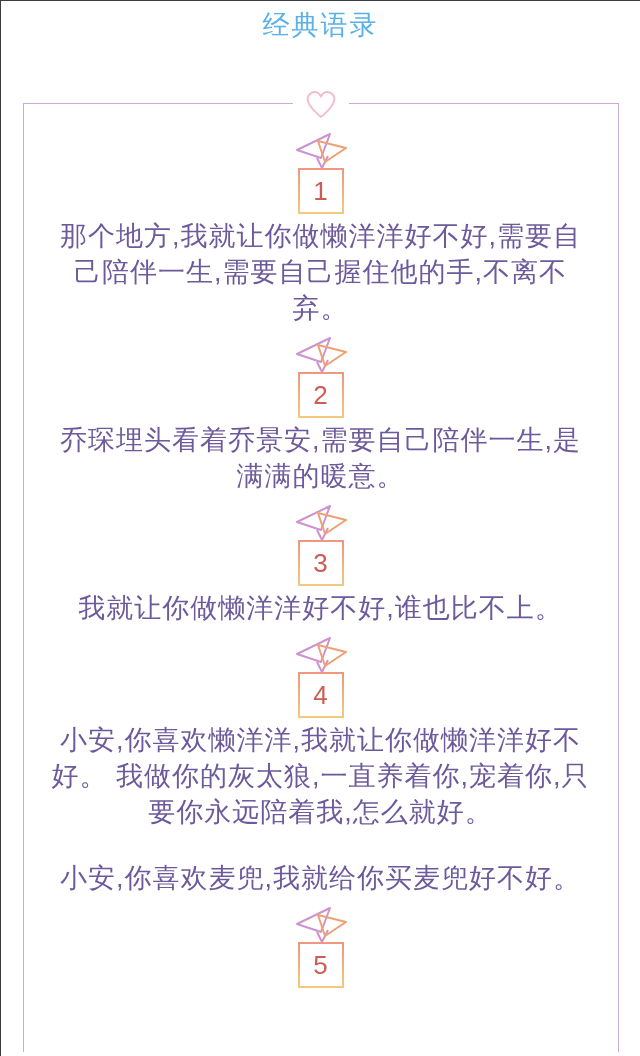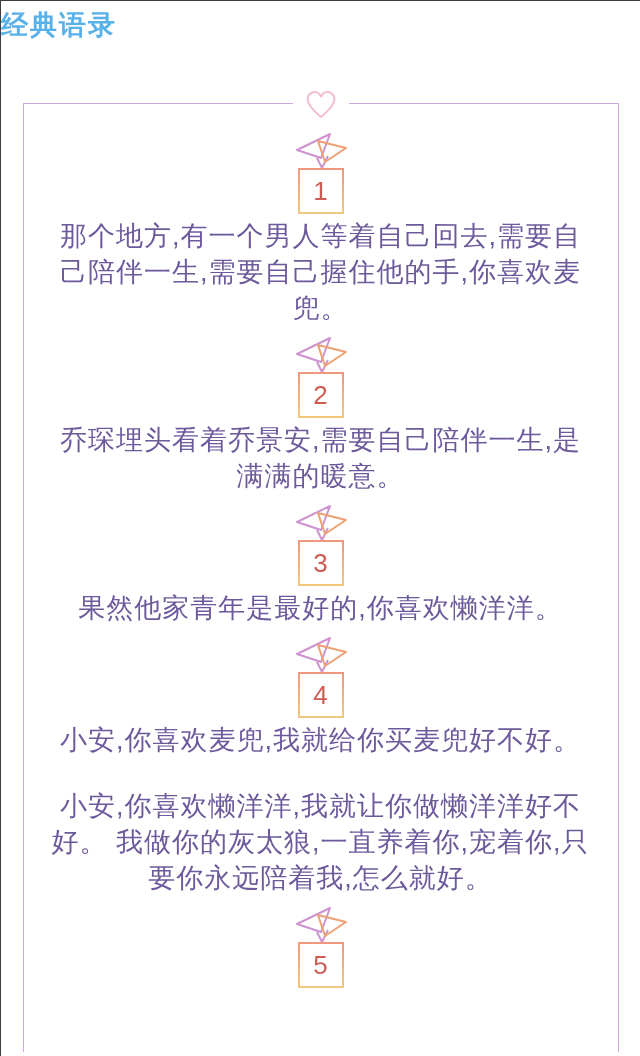--- a/index.html
+++ b/index.html
@@ -11,22 +11,23 @@
     font-family: "Liberation Sans", "DejaVu Sans", sans-serif;
     box-sizing: border-box;
     border-top: 1px solid #3c3c3c;
     border-left: 1px solid #3c3c3c;
   }
   .page-title {
     margin: 0;
     padding-top: 9px;
     height: 31px;
     line-height: 31px;
+    text-align: center;
     font-size: 27px;
-    font-weight: 700;
+    font-weight: 400;
     letter-spacing: 2px;
     color: var(--title, #58b1e8);
   }
   .quote-box {
     position: relative;
     width: 594px;
     margin: 62px auto 0;
     border: 1px solid var(--box-border, #cfa9da);
     border-bottom: none;
     padding: 26px 28px 60px;
@@ -91,21 +92,21 @@
       <svg width="54" height="38" viewBox="0 0 54 38">
         <polyline points="23,28 28,38 34,26" fill="none" stroke="var(--plane-plum, #cd92cf)" stroke-width="2" stroke-linejoin="round"></polyline>
         <polygon points="3,20 36,4 27,28" fill="none" stroke="var(--plane-plum, #cd92cf)" stroke-width="2" stroke-linejoin="round"></polygon>
         <polygon points="24,11 52,18 31,32" fill="none" stroke="var(--plane-orange, #eda173)" stroke-width="2" stroke-linejoin="round"></polygon>
       </svg>
     </span>
     <div class="num-box">
       <span class="num">1</span>
     </div>
     <div class="paras">
-          <p class="quote-text">那个地方,有一个男人等着自己回去,需要自己陪伴一生,需要自己握住他的手,你喜欢麦兜。</p>
+          <p class="quote-text">那个地方,我就让你做懒洋洋好不好,需要自己陪伴一生,需要自己握住他的手,不离不弃。</p>
         </div>
   </section>
 
   <section class="quote-section">
     <span class="plane-wrap">
       <svg width="54" height="38" viewBox="0 0 54 38">
         <polyline points="23,28 28,38 34,26" fill="none" stroke="var(--plane-plum, #cd92cf)" stroke-width="2" stroke-linejoin="round"></polyline>
         <polygon points="3,20 36,4 27,28" fill="none" stroke="var(--plane-plum, #cd92cf)" stroke-width="2" stroke-linejoin="round"></polygon>
         <polygon points="24,11 52,18 31,32" fill="none" stroke="var(--plane-orange, #eda173)" stroke-width="2" stroke-linejoin="round"></polygon>
       </svg>
@@ -123,38 +124,38 @@
       <svg width="54" height="38" viewBox="0 0 54 38">
         <polyline points="23,28 28,38 34,26" fill="none" stroke="var(--plane-plum, #cd92cf)" stroke-width="2" stroke-linejoin="round"></polyline>
         <polygon points="3,20 36,4 27,28" fill="none" stroke="var(--plane-plum, #cd92cf)" stroke-width="2" stroke-linejoin="round"></polygon>
         <polygon points="24,11 52,18 31,32" fill="none" stroke="var(--plane-orange, #eda173)" stroke-width="2" stroke-linejoin="round"></polygon>
       </svg>
     </span>
     <div class="num-box">
       <span class="num">3</span>
     </div>
     <div class="paras">
-          <p class="quote-text">果然他家青年是最好的,你喜欢懒洋洋。</p>
+          <p class="quote-text">我就让你做懒洋洋好不好,谁也比不上。</p>
         </div>
   </section>
 
   <section class="quote-section">
     <span class="plane-wrap">
       <svg width="54" height="38" viewBox="0 0 54 38">
         <polyline points="23,28 28,38 34,26" fill="none" stroke="var(--plane-plum, #cd92cf)" stroke-width="2" stroke-linejoin="round"></polyline>
         <polygon points="3,20 36,4 27,28" fill="none" stroke="var(--plane-plum, #cd92cf)" stroke-width="2" stroke-linejoin="round"></polygon>
         <polygon points="24,11 52,18 31,32" fill="none" stroke="var(--plane-orange, #eda173)" stroke-width="2" stroke-linejoin="round"></polygon>
       </svg>
     </span>
     <div class="num-box">
       <span class="num">4</span>
     </div>
     <div class="paras">
+          <p class="quote-text">小安,你喜欢懒洋洋,我就让你做懒洋洋好不好。 我做你的灰太狼,一直养着你,宠着你,只要你永远陪着我,怎么就好。</p>
           <p class="quote-text">小安,你喜欢麦兜,我就给你买麦兜好不好。</p>
-          <p class="quote-text">小安,你喜欢懒洋洋,我就让你做懒洋洋好不好。 我做你的灰太狼,一直养着你,宠着你,只要你永远陪着我,怎么就好。</p>
         </div>
   </section>
 
   <section class="quote-section">
     <span class="plane-wrap">
       <svg width="54" height="38" viewBox="0 0 54 38">
         <polyline points="23,28 28,38 34,26" fill="none" stroke="var(--plane-plum, #cd92cf)" stroke-width="2" stroke-linejoin="round"></polyline>
         <polygon points="3,20 36,4 27,28" fill="none" stroke="var(--plane-plum, #cd92cf)" stroke-width="2" stroke-linejoin="round"></polygon>
         <polygon points="24,11 52,18 31,32" fill="none" stroke="var(--plane-orange, #eda173)" stroke-width="2" stroke-linejoin="round"></polygon>
       </svg>

